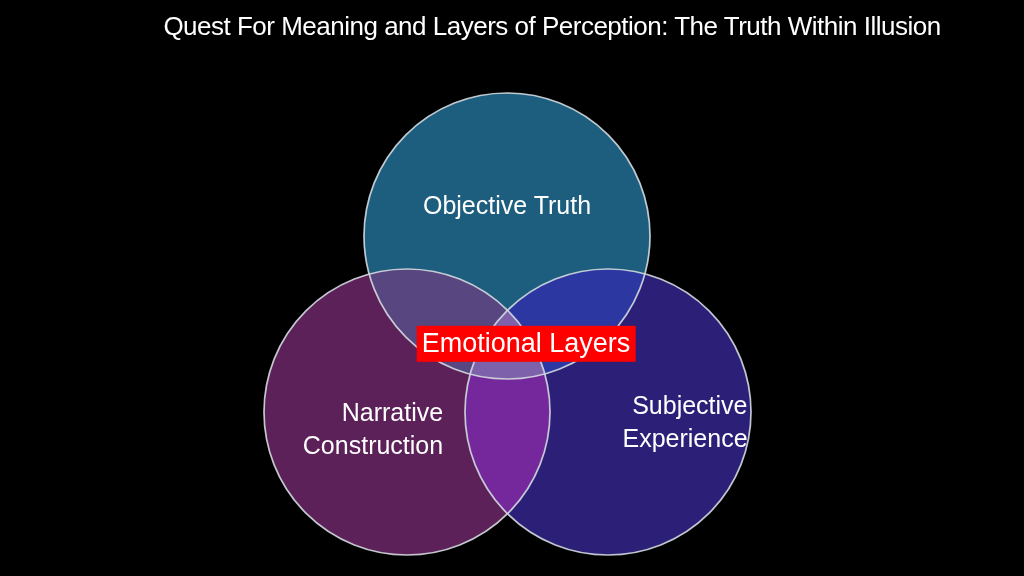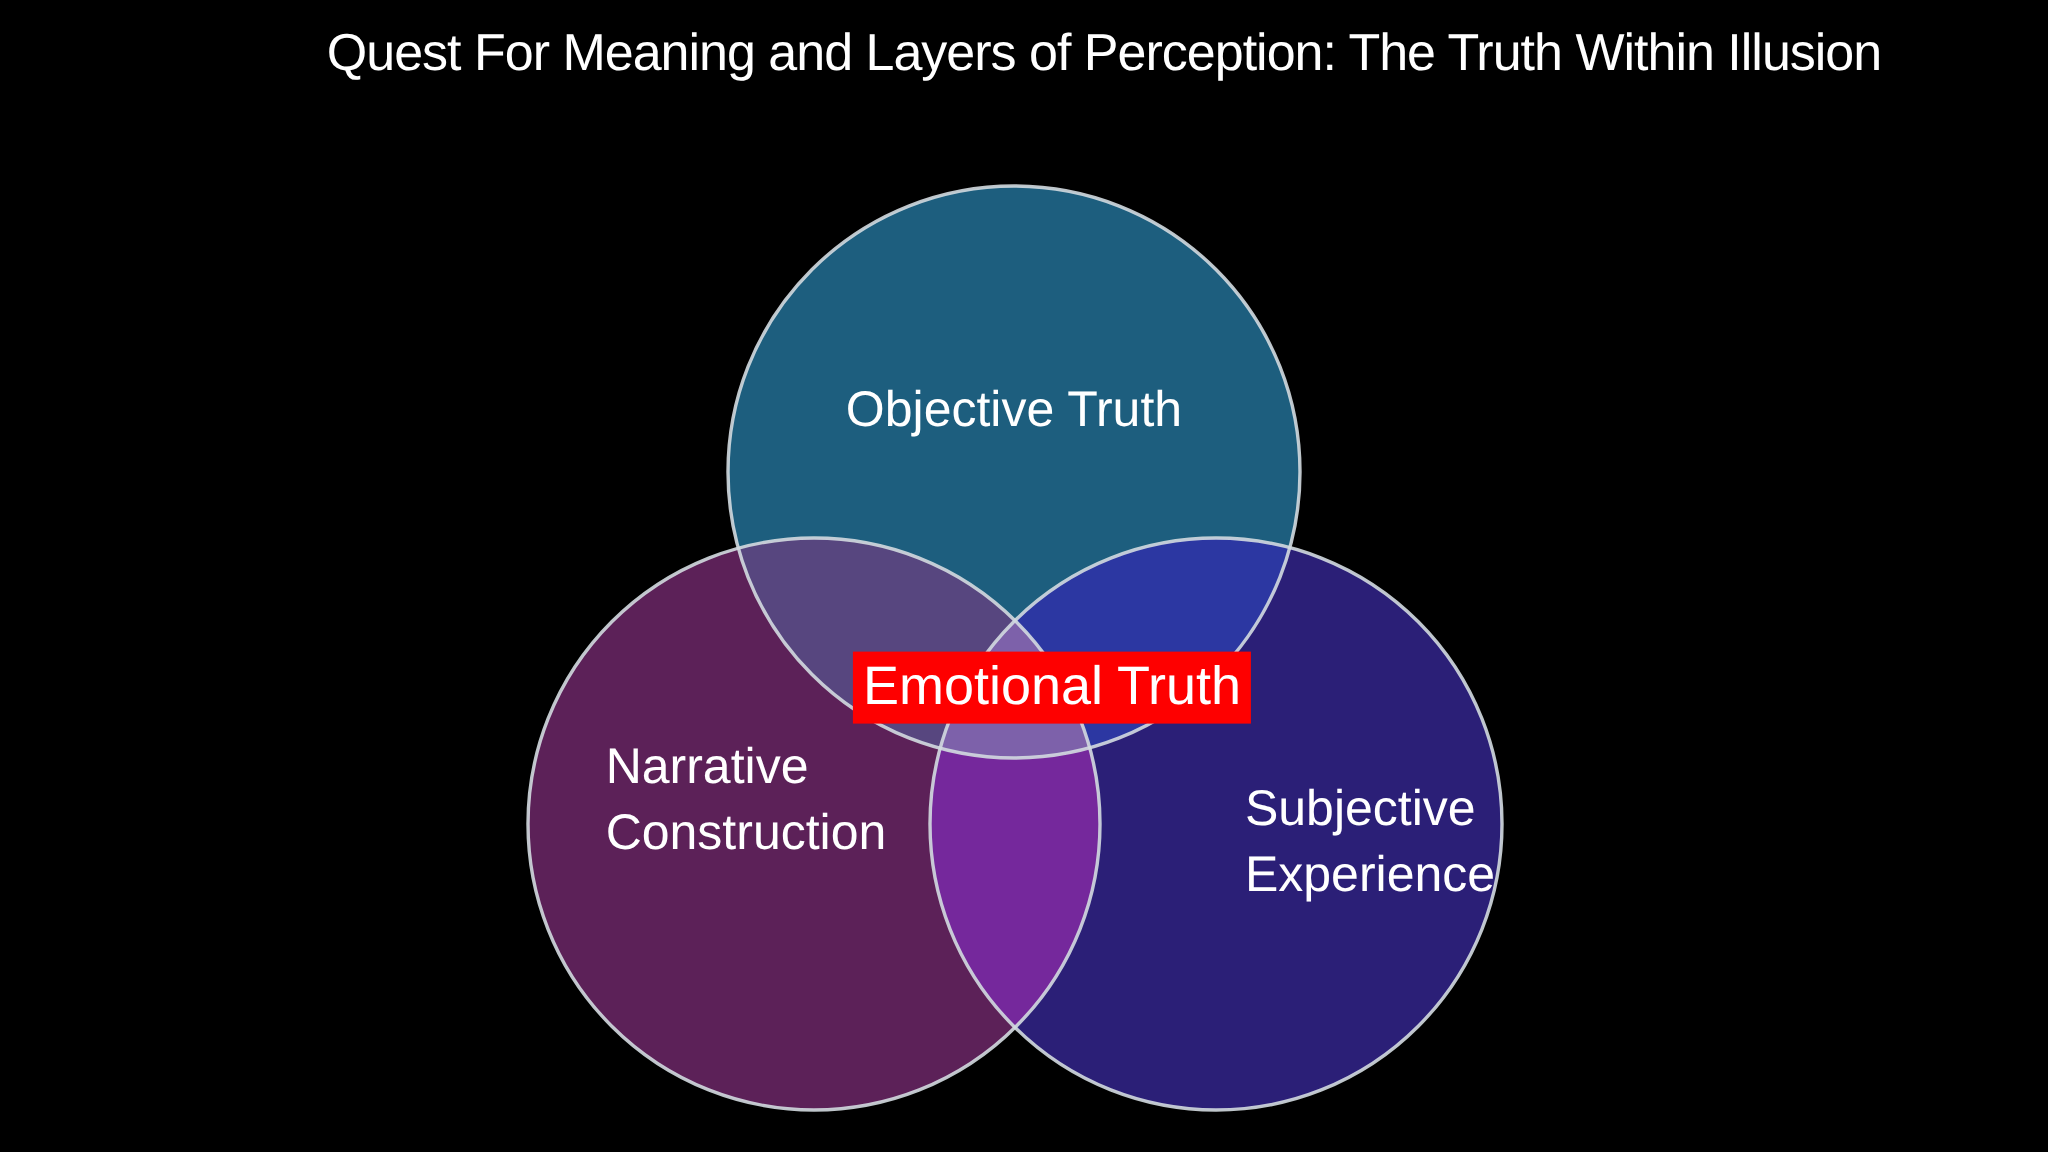--- a/index.html
+++ b/index.html
@@ -34,25 +34,25 @@
     letter-spacing: -0.5px;
     white-space: nowrap;
     padding-left: 40px;
   }
   .circle-label {
     position: absolute;
     transform: translate(-50%, -50%);
     color: #ffffff;
     font-size: 25px;
     line-height: 1.3;
-    text-align: left;
+    text-align: right;
     white-space: pre-line;
   }
   .label-objective   { left: 507px; top: 205px; }
-  .label-narrative   { left: 373px; top: 400px; }
+  .label-narrative   { left: 373px; top: 428px; }
   .label-subjective  { left: 640px; top: 421px; margin-left: 45px; }
   .center-label {
     position: absolute;
     left: 526px;
     top: 344px;
     transform: translate(-50%, -50%);
     font-size: 27px;
     line-height: 1.2;
     padding: 1px 5px 3px 5px;
     white-space: nowrap;
@@ -94,15 +94,15 @@
   <div class="slide-title" style="color: rgb(255, 255, 255);">Quest For Meaning and Layers of Perception: The Truth Within Illusion</div>
 
   <div class="circle-label label-objective">Objective Truth</div>
 
   <div class="circle-label label-narrative">Narrative
 Construction</div>
 
   <div class="circle-label label-subjective">Subjective
 Experience</div>
 
-  <div class="center-label" style="background-color: rgb(254, 0, 0); color: rgb(255, 255, 255);">Emotional Truth</div>
+  <div class="center-label" style="background-color: rgb(254, 0, 0); color: rgb(255, 255, 255);">Emotional Layers</div>
 
 </div>
 
 </body></html>

